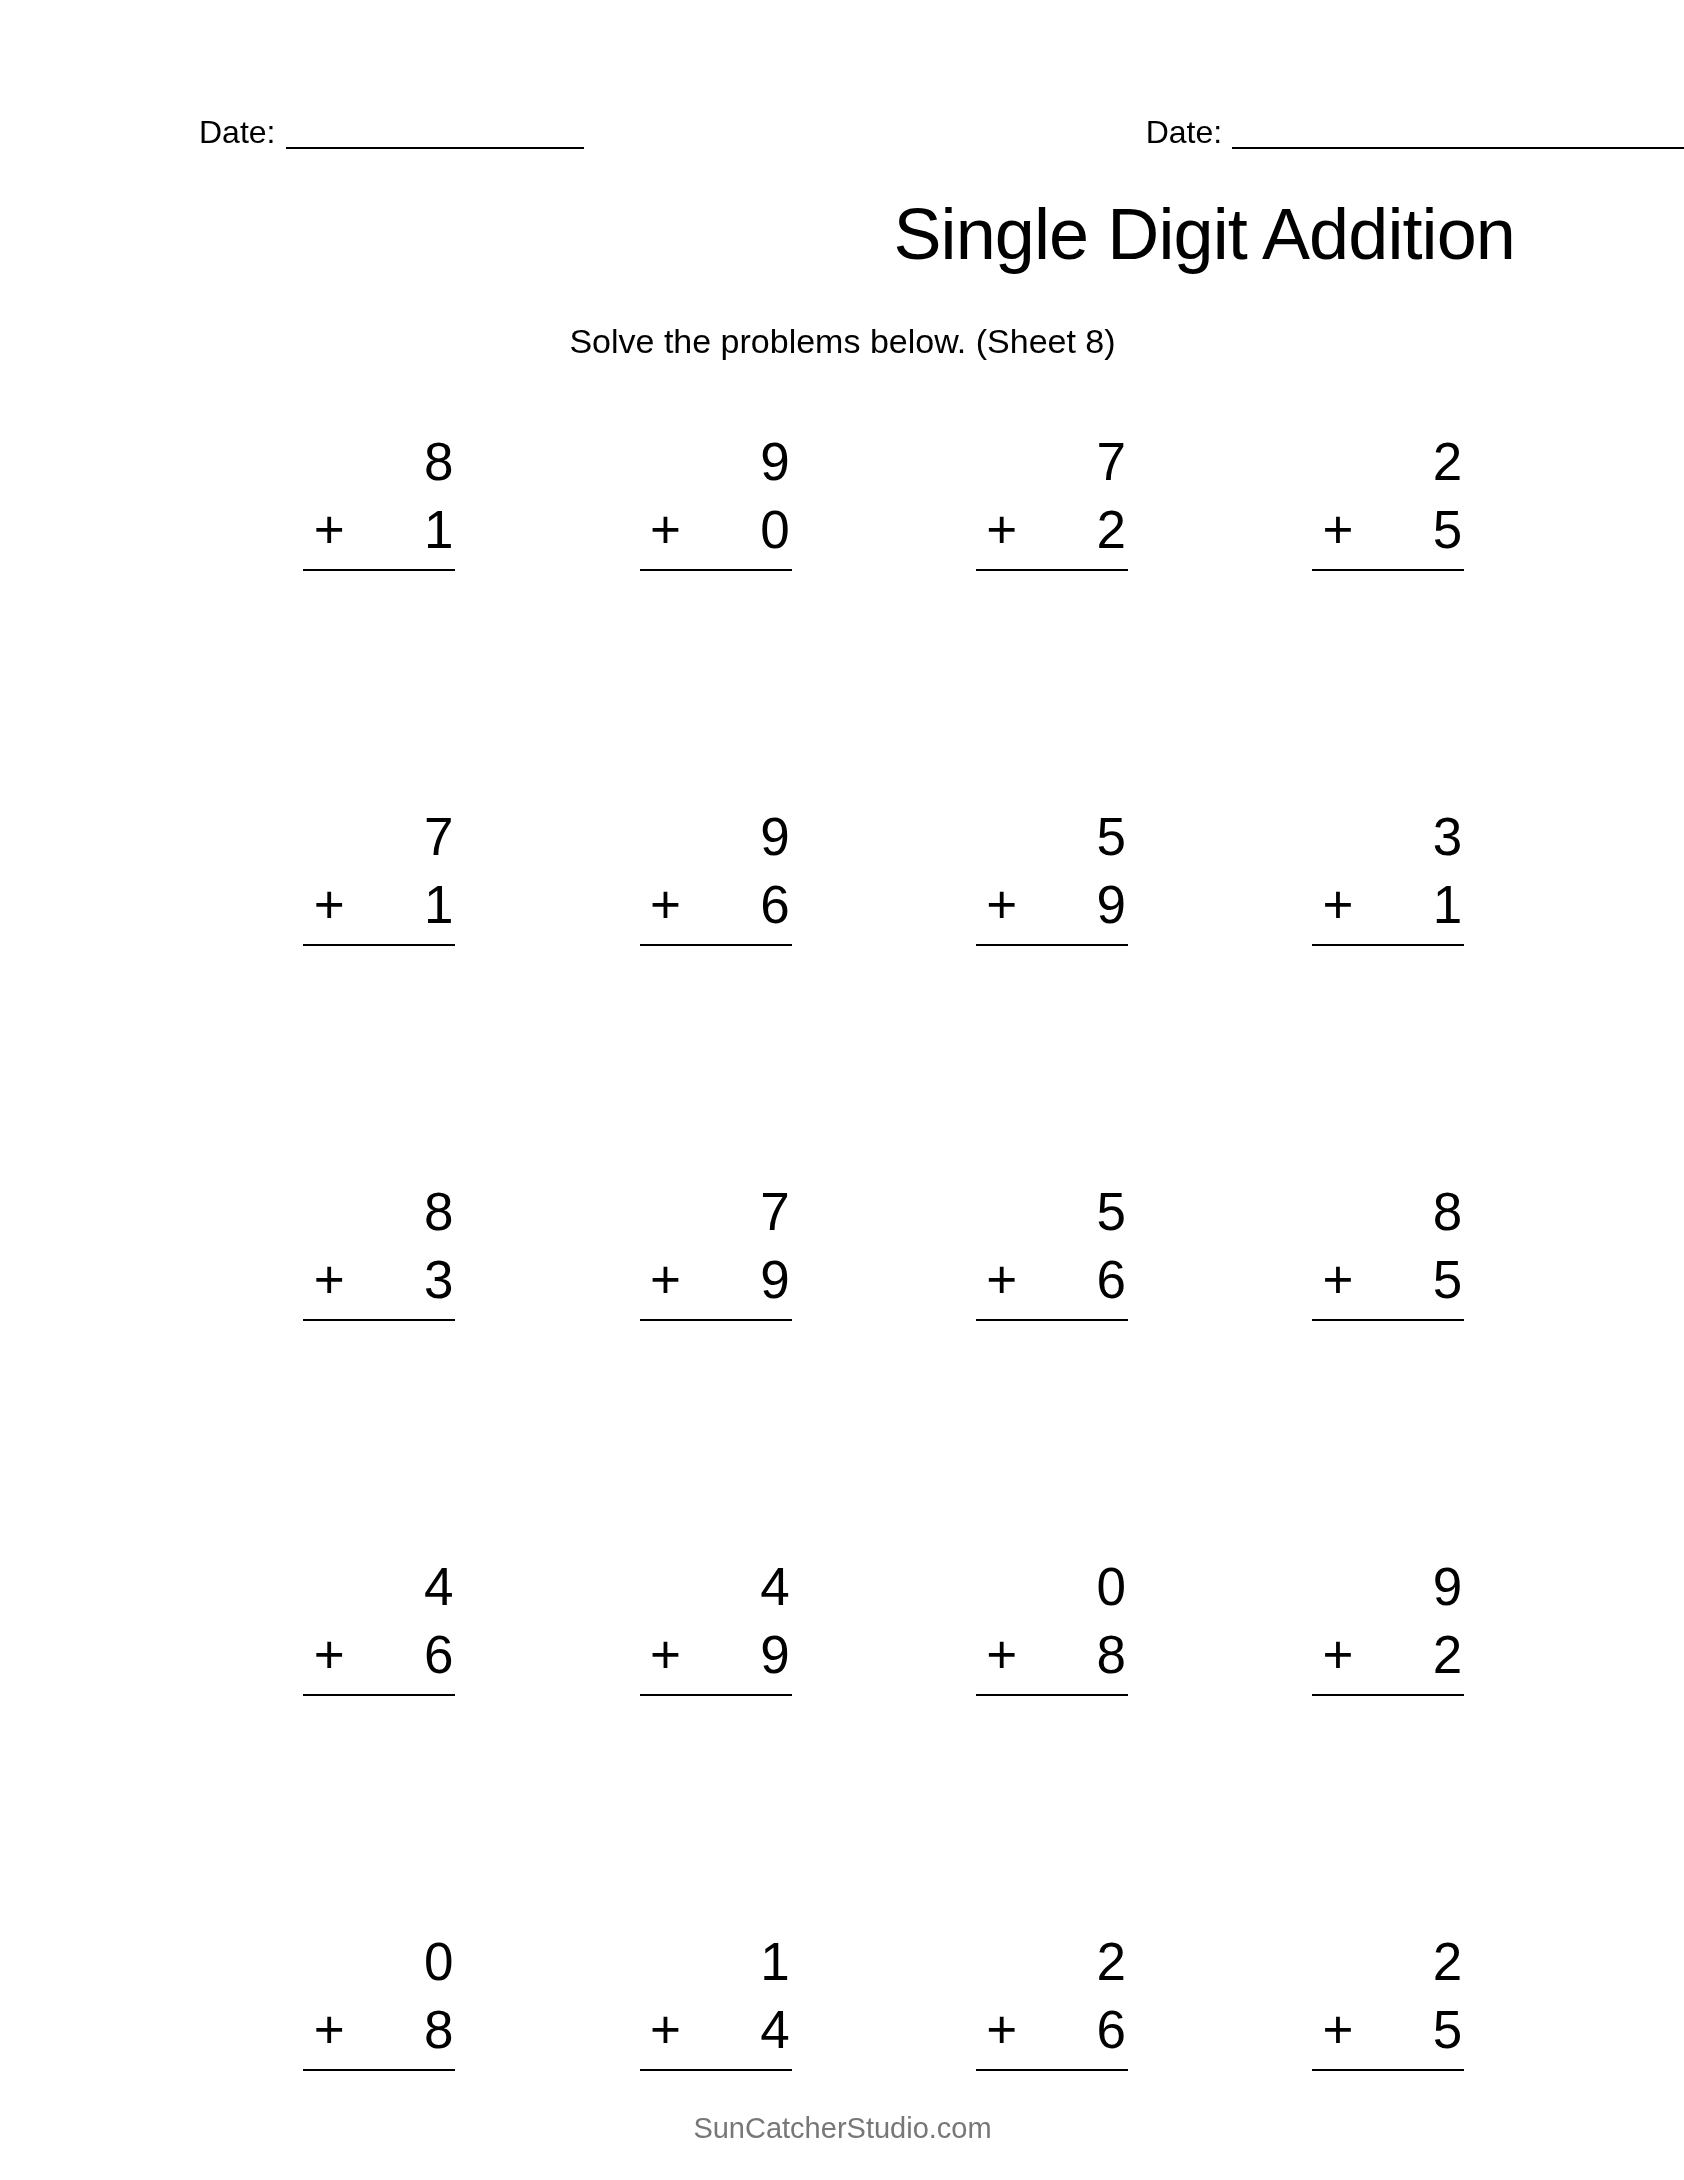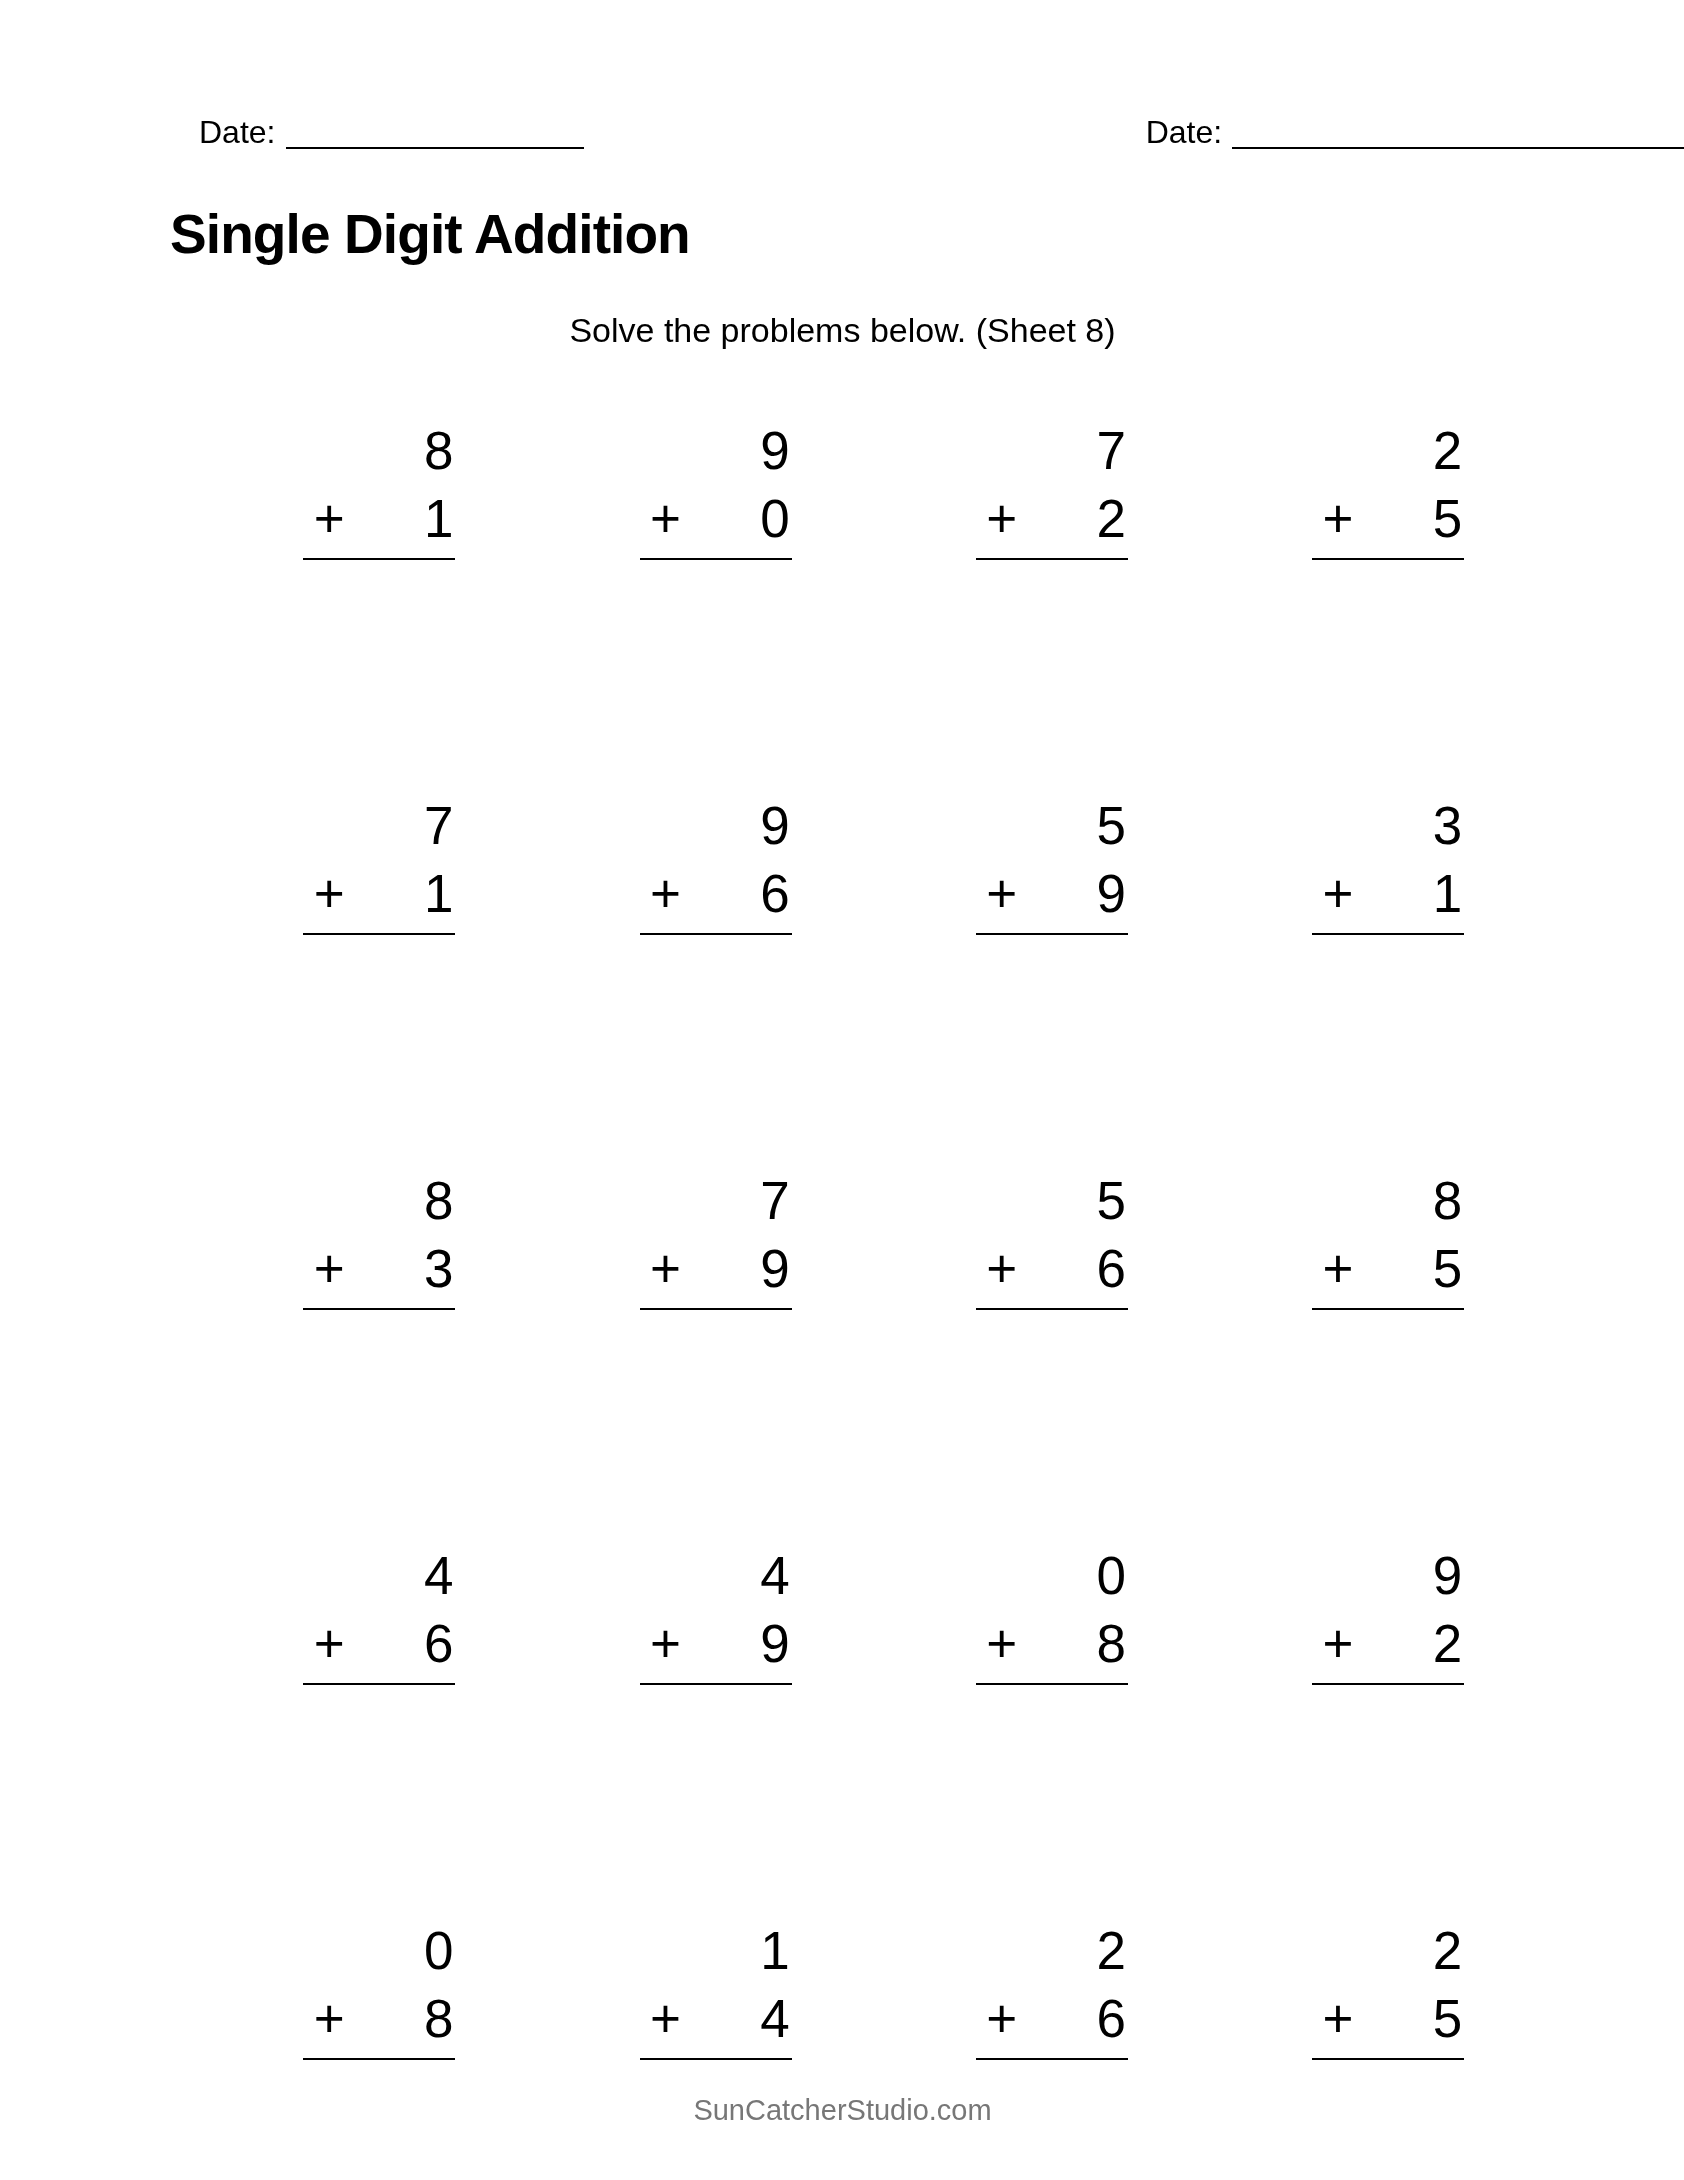--- a/index.html
+++ b/index.html
@@ -44,23 +44,23 @@
     height: 29px;
     margin-left: 10.2px;
   }
   .date-field { margin-left: 29px; }
   .date-field .field-line { width: 298px; }
   .name-field { margin-left: 562px; }
   .name-field .field-line { width: 511px; }
 
   
   .title {
-    text-align: left;
-    font-size: 55px;
-    font-weight: bold;
+    text-align: right;
+    font-size: 72px;
+    font-weight: normal;
     letter-spacing: -0.9px;
     margin-top: 44px;
     line-height: 82px;
   }
   .subtitle {
     text-align: center;
     font-size: 34px;
     margin-top: 15.3px;
     line-height: 37px;
   }
@@ -97,21 +97,21 @@
     width: 152px;
     border-bottom: 2.6px solid #000;
     margin-top: 5.1px;
   }
 
   
   .footer {
     position: absolute;
     left: 0;
     right: 0;
-    bottom: 54px;
+    bottom: 36px;
     text-align: center;
     font-size: 29px;
     color: #777777;
   }
 </style>
 </head>
 <body>
 
 <div class="sheet">
 

